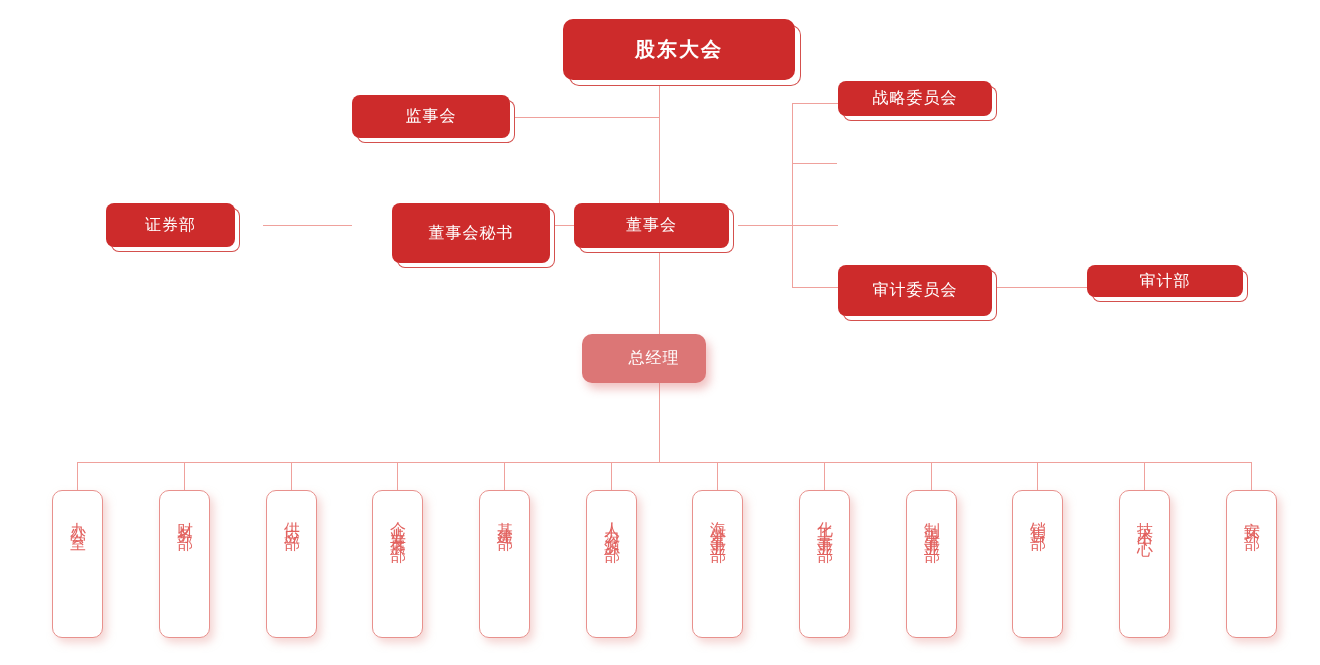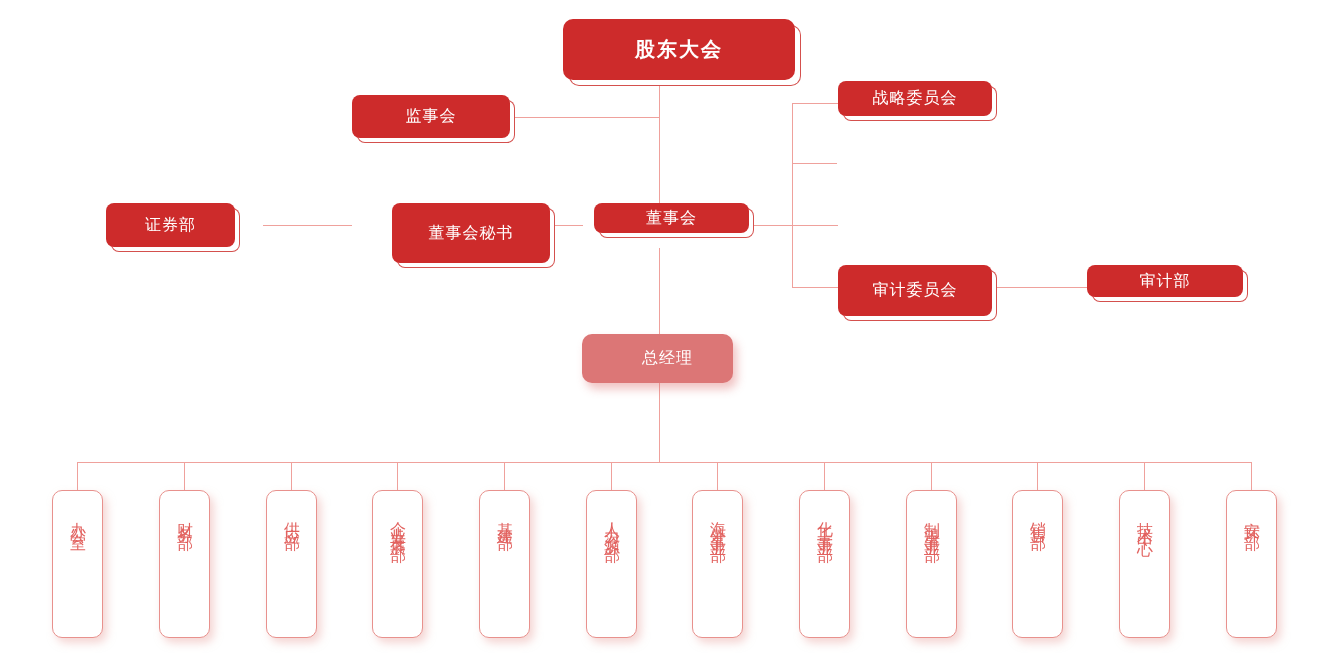--- a/index.html
+++ b/index.html
@@ -102,25 +102,25 @@
   <div class="line vline" style="left:824px;  top:462px; height:28px;"></div>
   <div class="line vline" style="left:931px;  top:462px; height:28px;"></div>
   <div class="line vline" style="left:1037px; top:462px; height:28px;"></div>
   <div class="line vline" style="left:1144px; top:462px; height:28px;"></div>
   <div class="line vline" style="left:1251px; top:462px; height:28px;"></div>
 
   <div class="node red root" style="left:563px; top:19px;  width:232px; height:61px;">股东大会</div>
   <div class="node red" style="left:352px; top:95px;  width:158px; height:43px;">监事会</div>
   <div class="node red" style="left:106px; top:203px; width:129px; height:44px;">证券部</div>
   <div class="node red" style="left:352px; top:203px; width:158px; height:60px;margin-left:40px;">董事会秘书</div>
-  <div class="node red" style="left:594px; top:203px; width:155px; height:30px;">董事会</div>
+  <div class="node red" style="left:574px; top:203px; width:155px; height:45px;">董事会</div>
   <div class="node red" style="left:838px; top:81px;  width:154px; height:35px;">战略委员会</div>
   <div class="node red" style="left:838px; top:265px; width:154px; height:51px;">审计委员会</div>
   <div class="node red" style="left:1087px; top:265px; width:156px; height:32px;">审计部</div>
-  <div class="node gm" style="left:582px; top:334px; width:151px; height:49px;padding-left:20px;">总经理</div>
+  <div class="node gm" style="left:582px; top:334px; width:124px; height:49px;padding-left:20px;">总经理</div>
 
   <div class="dept" style="left:52px;">
       <span>办公室</span>
     </div>
   <div class="dept" style="left:159px;">
       <span>财务部</span>
     </div>
   <div class="dept" style="left:266px;">
       <span>供应部</span>
     </div>

